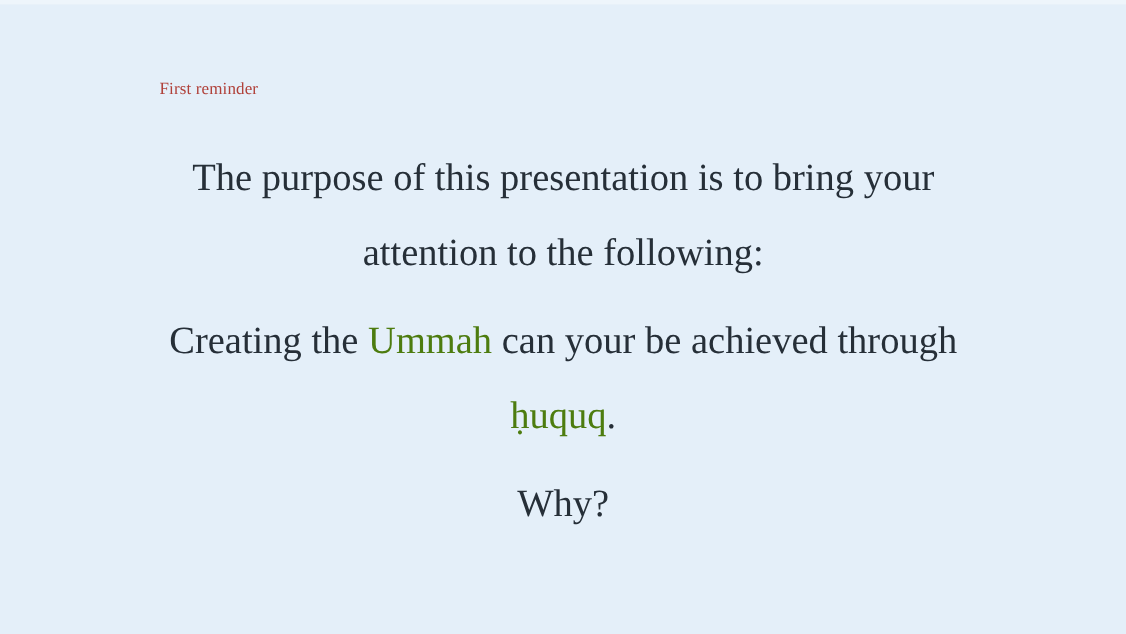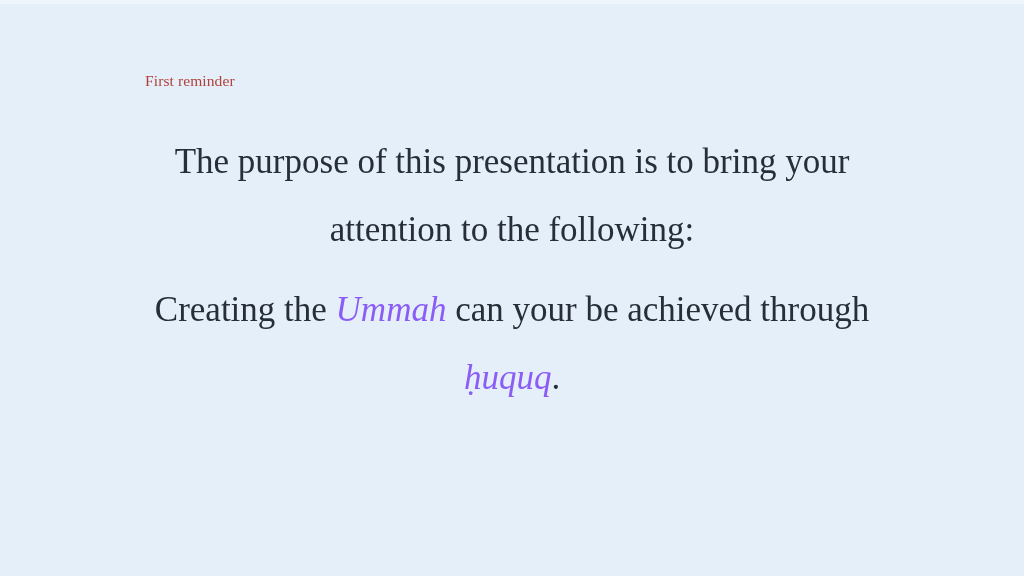--- a/index.html
+++ b/index.html
@@ -61,22 +61,21 @@
   .para {
     margin: 0;
     padding: 0;
   }
 
   .para.p1 { margin-bottom: 12px; }
   .para.p2 { margin-bottom: 12px; }
   .para.p3 { }
 
   .hl {
-    color: #8b5cf6;
-    font-style: italic;
+    color: #4d7c0f;
   }
 
   .trailing-dot {
     color: #262f38;
     font-style: normal;
   }
 </style>
 </head>
 <body>
 
@@ -85,16 +84,17 @@
   <div class="top-band"></div>
 
   <div class="kicker">First reminder</div>
 
   <div class="body-block">
 
     <p class="para p1">The purpose of this presentation is to bring your attention to the following:</p>
 
     <p class="para p2"><span>Creating the </span><span class="hl">Ummah</span><span> can your be achieved through </span><span class="hl">ḥuquq</span><span class="trailing-dot">.</span></p>
 
+    <p class="para p3">Why?</p>
 
   </div>
 
 </div>
 
 </body></html>

